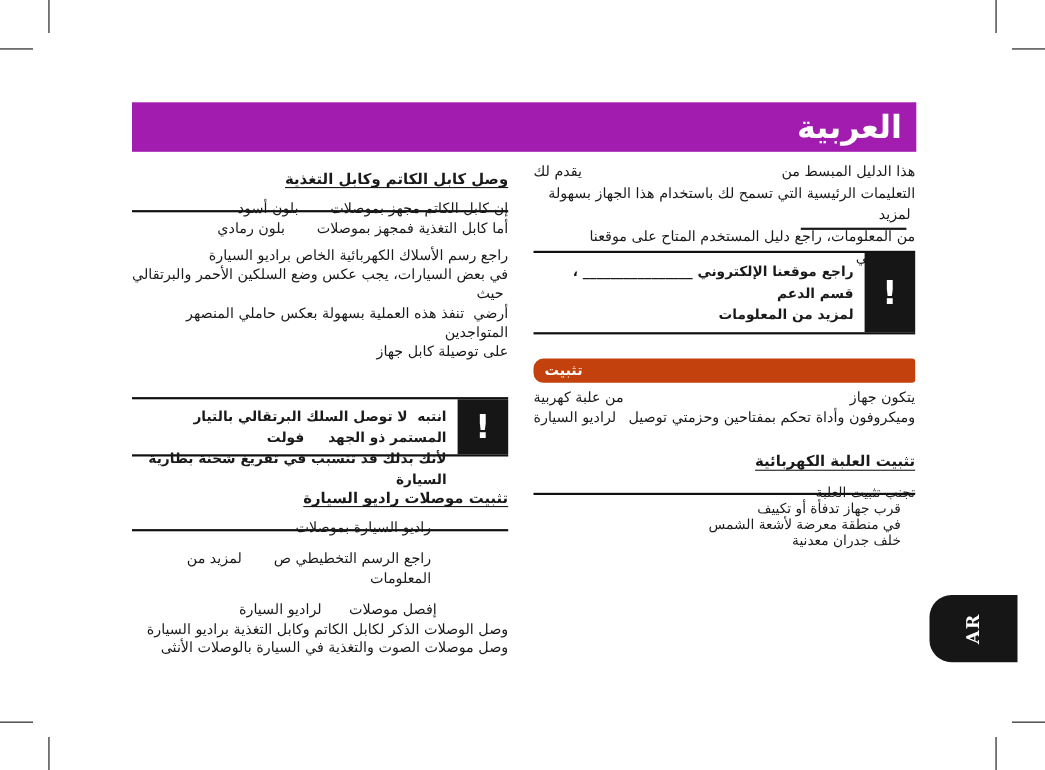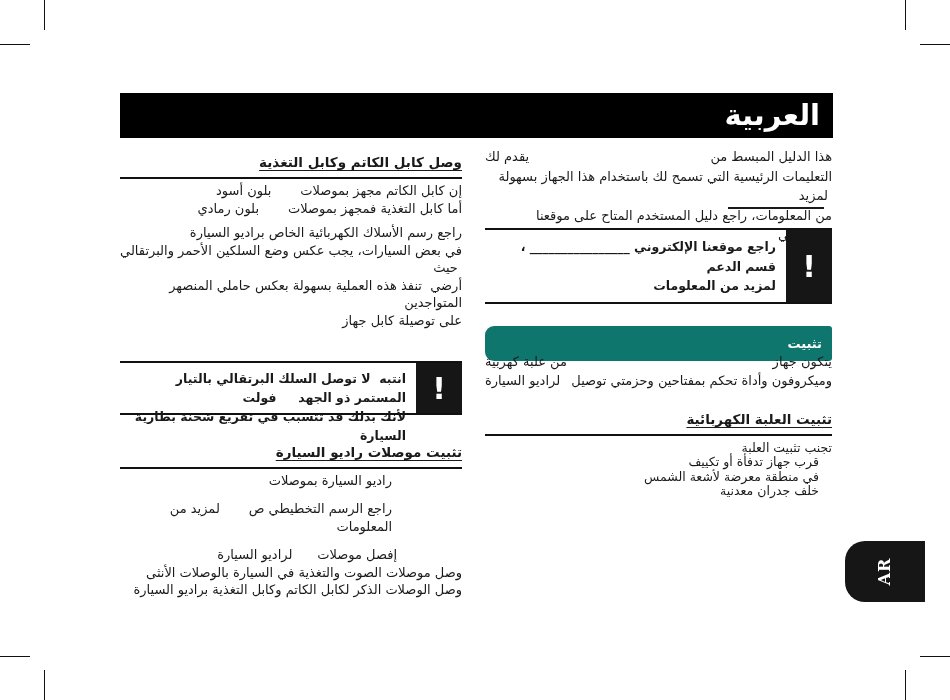--- a/index.html
+++ b/index.html
@@ -4,44 +4,44 @@
 <style>
   html,body{margin:0;padding:0;background:#ffffff;}
   .page{position:relative;width:950px;height:700px;background:#ffffff;overflow:hidden;
         font-family:"DejaVu Sans", sans-serif;color:#1a1a1a;direction:rtl;}
   .abs{position:absolute;}
 
   
   .cropmark{position:absolute;background:#111;}
 
   
-  .header-bar{left:120px;top:93px;width:713px;height:45px;background:#000000;
+  .header-bar{left:120px;top:93px;width:713px;height:45px;background:#a21caf;
               display:flex;align-items:center;padding:12px 13px;box-sizing:border-box;}
   .header-bar span{color:#ffffff;font-size:29px;font-weight:bold;line-height:1;}
 
   
   .col-left{left:120px;width:342px;}
   .col-right{left:485px;width:347px;}
 
   .body-txt{font-size:13px;line-height:17.5px;text-align:right;}
   .body-txt div{white-space:pre-wrap;}
 
-  .rule-block{border-bottom:2px solid #111;padding-bottom:6px;text-align:right;}
+  .rule-block{border-bottom:2px solid #111;padding-bottom:20px;text-align:right;}
   .heading{font-weight:bold;font-size:13.5px;text-decoration:underline;text-underline-offset:3px;}
 
   .flexline{display:flex;justify-content:space-between;}
 
   .alert{border-top:2px solid #111;border-bottom:2px solid #111;display:flex;align-items:stretch;box-sizing:border-box;}
   .alert-badge{width:46px;background:#161616;color:#ffffff;display:flex;align-items:center;
                justify-content:center;font-size:30px;font-weight:bold;flex:0 0 46px;}
   .alert-text{flex:1;font-weight:bold;font-size:12.5px;line-height:19px;text-align:right;
               padding:6px 10px 0 4px;}
 
-  .section-bar{height:35px;background:#0f766e;border-radius:9px 3px 3px 9px;
-               display:flex;align-items:center;padding:0 10px;box-sizing:border-box;}
+  .section-bar{height:22px;background:#c2410c;border-radius:9px 3px 3px 9px;
+               display:flex;align-items:center;padding:0 10px;box-sizing:border-box;justify-content:flex-end;}
   .section-bar span{color:#ffffff;font-weight:bold;font-size:13px;line-height:1;}
 
   .blank-rule{height:2px;background:#1a1a1a;}
 
   .indent-r70{padding-right:70px;}
   .indent-r65{padding-right:65px;}
   .indent-r13{padding-right:13px;}
 
   .list-txt{font-size:12.5px;line-height:14.3px;text-align:right;}
 
@@ -142,21 +142,21 @@
   <div class="abs col-left rule-block" style="top:442px;">
     <span class="heading">تثبيت موصلات راديو السيارة</span>
   </div>
 
   <div class="abs col-left body-txt indent-r70" style="top:472px;box-sizing:border-box;">راديو السيارة بموصلات</div>
 
   <div class="abs col-left body-txt indent-r70" style="top:500px;box-sizing:border-box;">راجع الرسم التخطيطي ص &nbsp;&nbsp;&nbsp;&nbsp;&nbsp; لمزيد من المعلومات</div>
 
   <div class="abs col-left body-txt" style="top:546px;">
     <div class="indent-r65" style="box-sizing:border-box;">إفصل موصلات &nbsp;&nbsp;&nbsp;&nbsp; لراديو السيارة</div>
+    <div>وصل الوصلات الذكر لكابل الكاتم وكابل التغذية براديو السيارة</div>
     <div>وصل موصلات الصوت والتغذية في السيارة بالوصلات الأنثى</div>
-    <div>وصل الوصلات الذكر لكابل الكاتم وكابل التغذية براديو السيارة</div>
   </div>
 
   <div class="abs lang-tab">
     <span>AR</span>
   </div>
 
 </div>
 
 </body></html>

